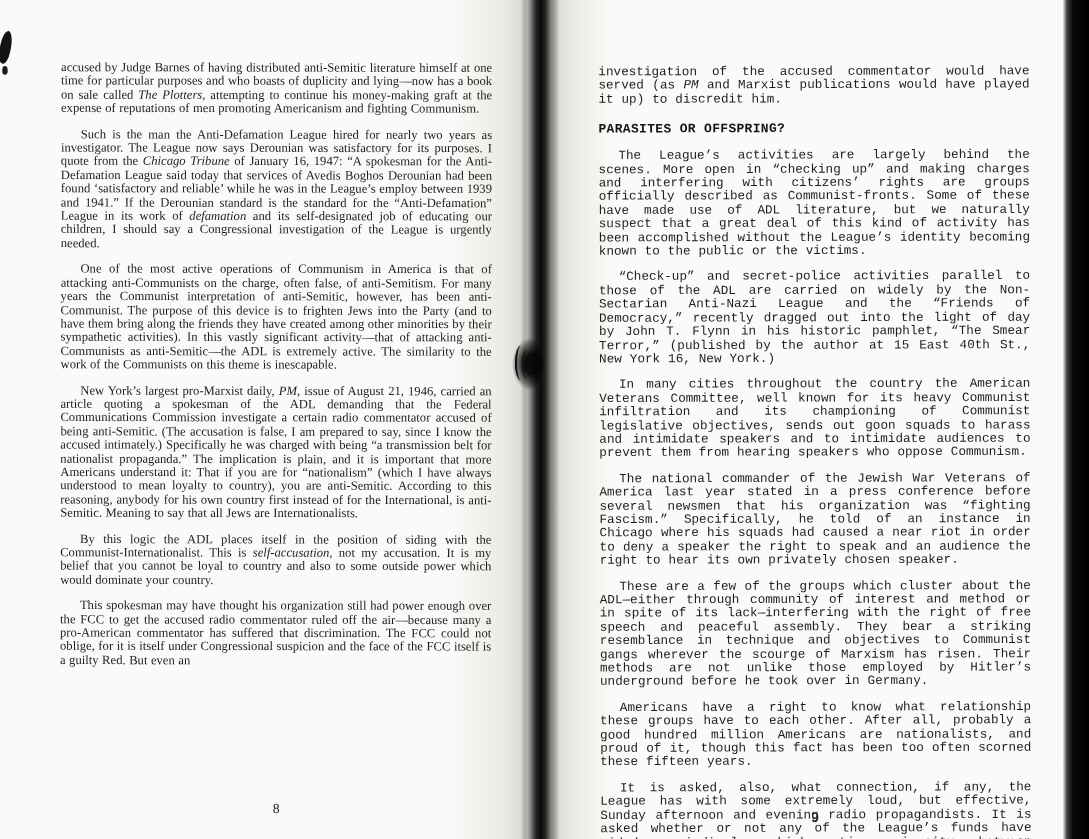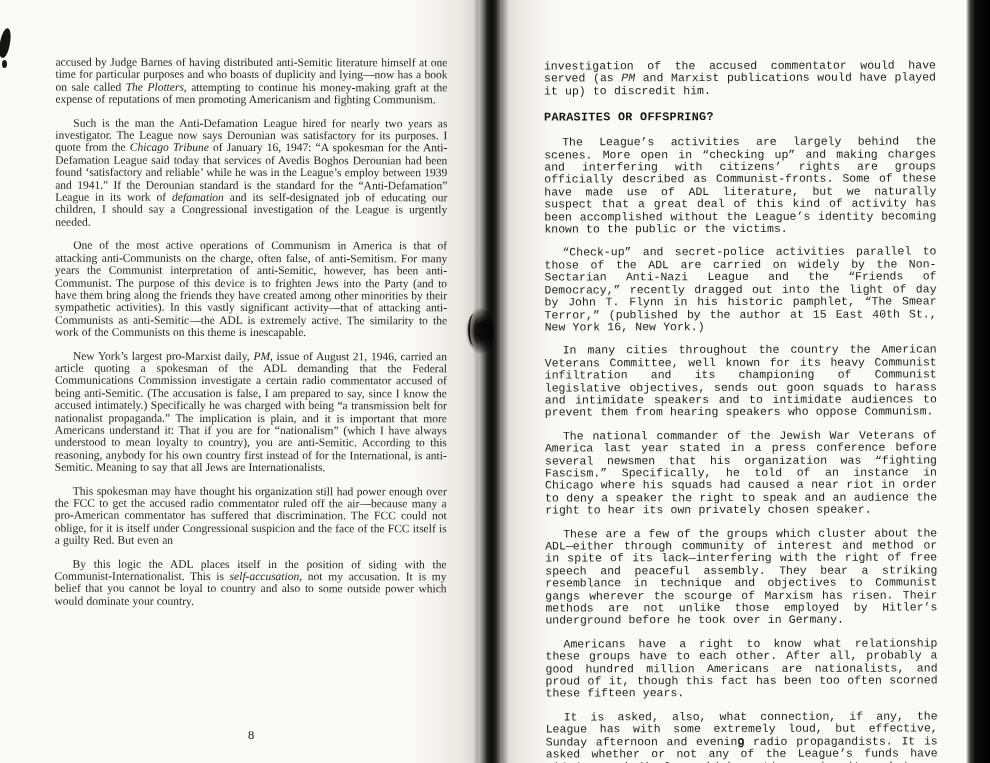--- a/index.html
+++ b/index.html
@@ -154,22 +154,22 @@
 <body>
 
 <div class="scan">
 
   <div class="page page-left">
     <div class="text-block text-block-left">
       <p class="noindent">accused by Judge Barnes of having distributed anti-Semitic literature himself at one time for particular purposes and who boasts of duplicity and lying—now has a book on sale called <i>The Plotters</i>, attempting to continue his money-making graft at the expense of reputations of men promoting Americanism and fighting Communism.</p>
       <p>Such is the man the Anti-Defamation League hired for nearly two years as investigator. The League now says Derounian was satisfactory for its purposes. I quote from the <i>Chicago Tribune</i> of January 16, 1947: “A spokesman for the Anti-Defamation League said today that services of Avedis Boghos Derounian had been found ‘satisfactory and reliable’ while he was in the League’s employ between 1939 and 1941.” If the Derounian standard is the standard for the “Anti-Defamation” League in its work of <i>defamation</i> and its self-designated job of educating our children, I should say a Congressional investigation of the League is urgently needed.</p>
       <p>One of the most active operations of Communism in America is that of attacking anti-Communists on the charge, often false, of anti-Semitism. For many years the Communist interpretation of anti-Semitic, however, has been anti-Communist. The purpose of this device is to frighten Jews into the Party (and to have them bring along the friends they have created among other minorities by their sympathetic activities). In this vastly significant activity—that of attacking anti-Communists as anti-Semitic—the ADL is extremely active. The similarity to the work of the Communists on this theme is inescapable.</p>
       <p>New York’s largest pro-Marxist daily, <i>PM</i>, issue of August 21, 1946, carried an article quoting a spokesman of the ADL demanding that the Federal Communications Commission investigate a certain radio commentator accused of being anti-Semitic. (The accusation is false, I am prepared to say, since I know the accused intimately.) Specifically he was charged with being “a transmission belt for nationalist propaganda.” The implication is plain, and it is important that more Americans understand it: That if you are for “nationalism” (which I have always understood to mean loyalty to country), you are anti-Semitic. According to this reasoning, anybody for his own country first instead of for the International, is anti-Semitic. Meaning to say that all Jews are Internationalists.</p>
+      <p>By this logic the ADL places itself in the position of siding with the Communist-Internationalist. This is <i>self-accusation</i>, not my accusation. It is my belief that you cannot be loyal to country and also to some outside power which would dominate your country.</p>
       <p>This spokesman may have thought his organization still had power enough over the FCC to get the accused radio commentator ruled off the air—because many a pro-American commentator has suffered that discrimination. The FCC could not oblige, for it is itself under Congressional suspicion and the face of the FCC itself is a guilty Red. But even an</p>
-      <p>By this logic the ADL places itself in the position of siding with the Communist-Internationalist. This is <i>self-accusation</i>, not my accusation. It is my belief that you cannot be loyal to country and also to some outside power which would dominate your country.</p>
     </div>
     <div class="pagenum pagenum-left">8</div>
   </div>
 
   <div class="page page-right">
     <div class="text-block text-block-right">
       <p class="noindent">investigation of the accused commentator would have served (as <i>PM</i> and Marxist publications would have played it up) to discredit him.</p>
       <h2 class="section-heading">PARASITES OR OFFSPRING?</h2>
       <p>The League’s activities are largely behind the scenes. More open in “checking up” and making charges and interfering with citizens’ rights are groups officially described as Communist-fronts. Some of these have made use of ADL literature, but we naturally suspect that a great deal of this kind of activity has been accomplished without the League’s identity becoming known to the public or the victims.</p>
       <p>“Check-up” and secret-police activities parallel to those of the ADL are carried on widely by the Non-Sectarian Anti-Nazi League and the “Friends of Democracy,” recently dragged out into the light of day by John T. Flynn in his historic pamphlet, “The Smear Terror,” (published by the author at 15 East 40th St., New York 16, New York.)</p>

